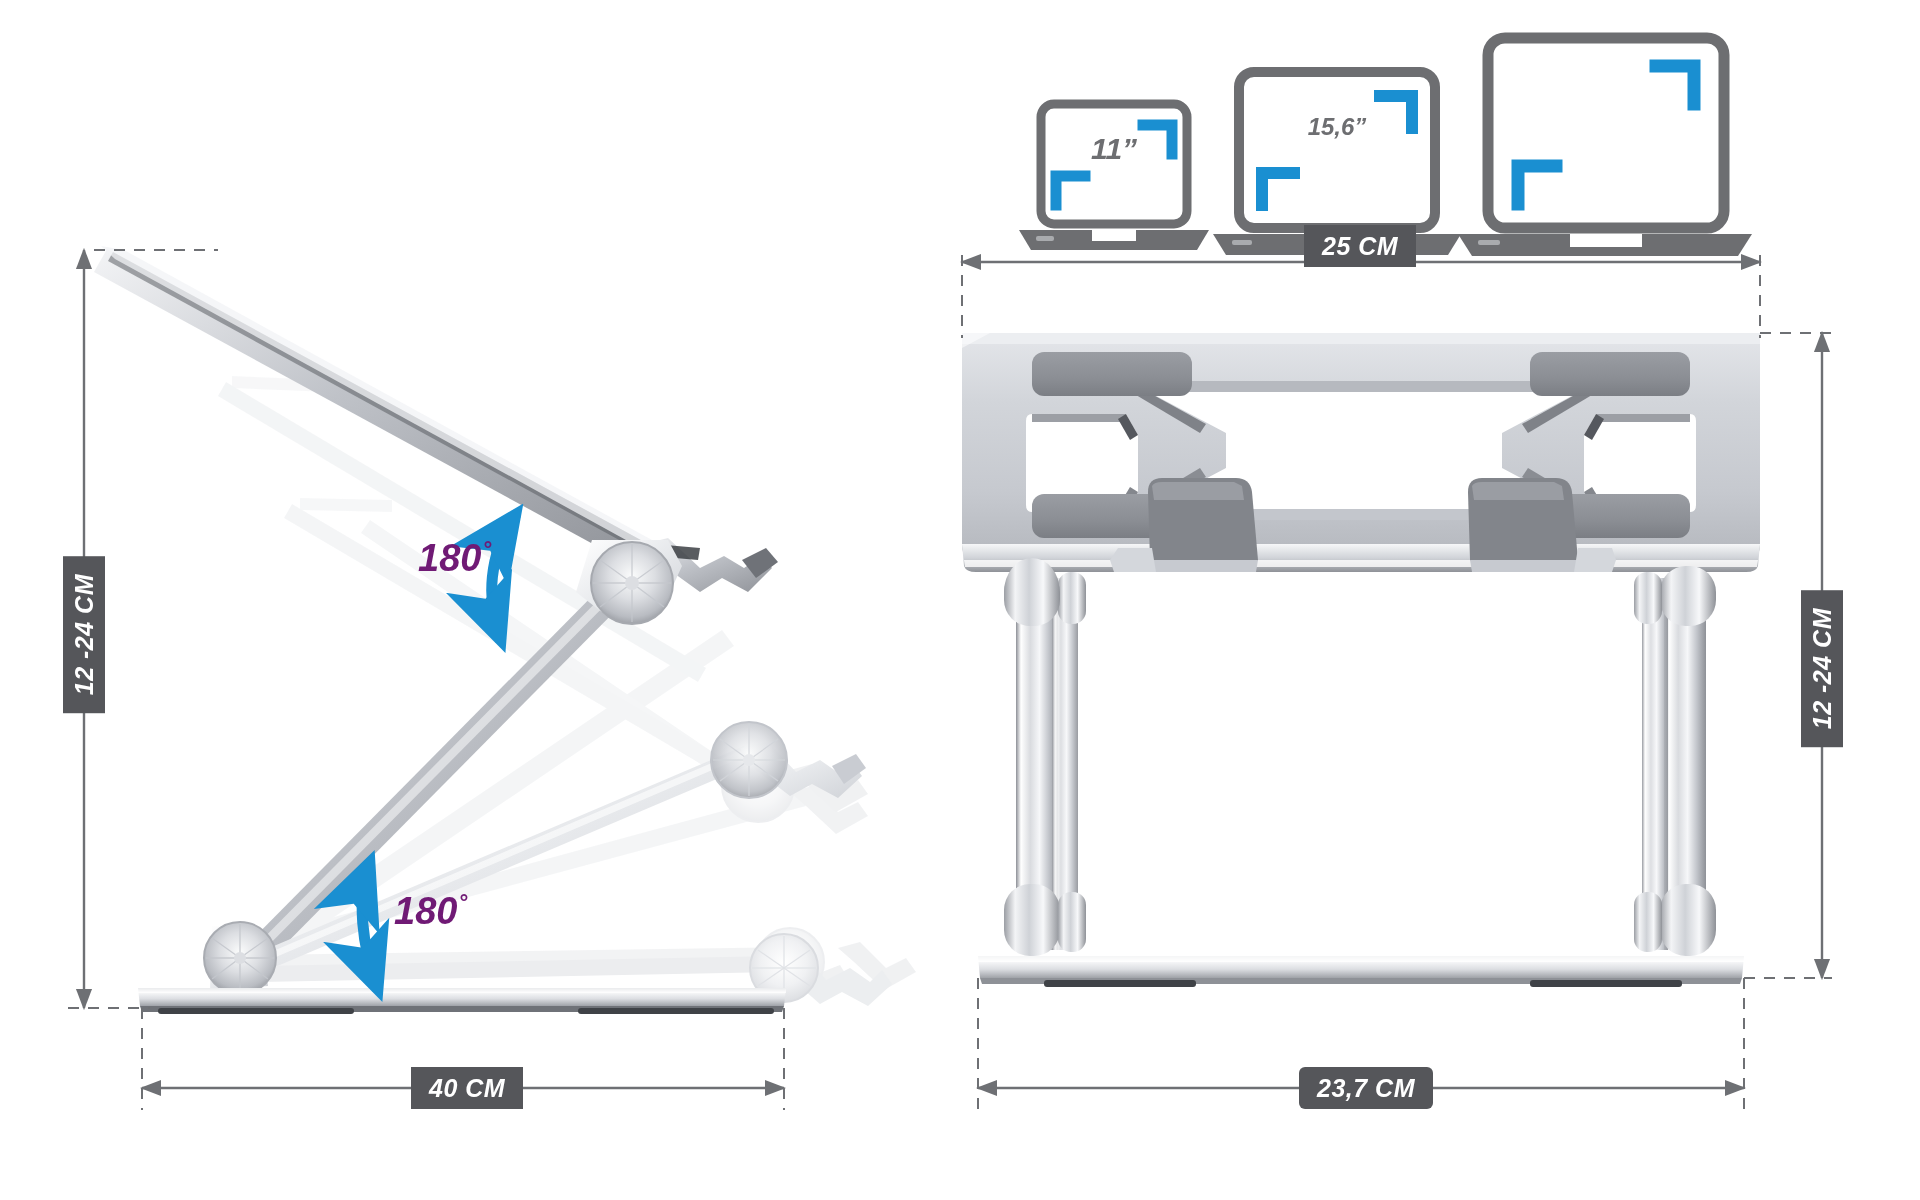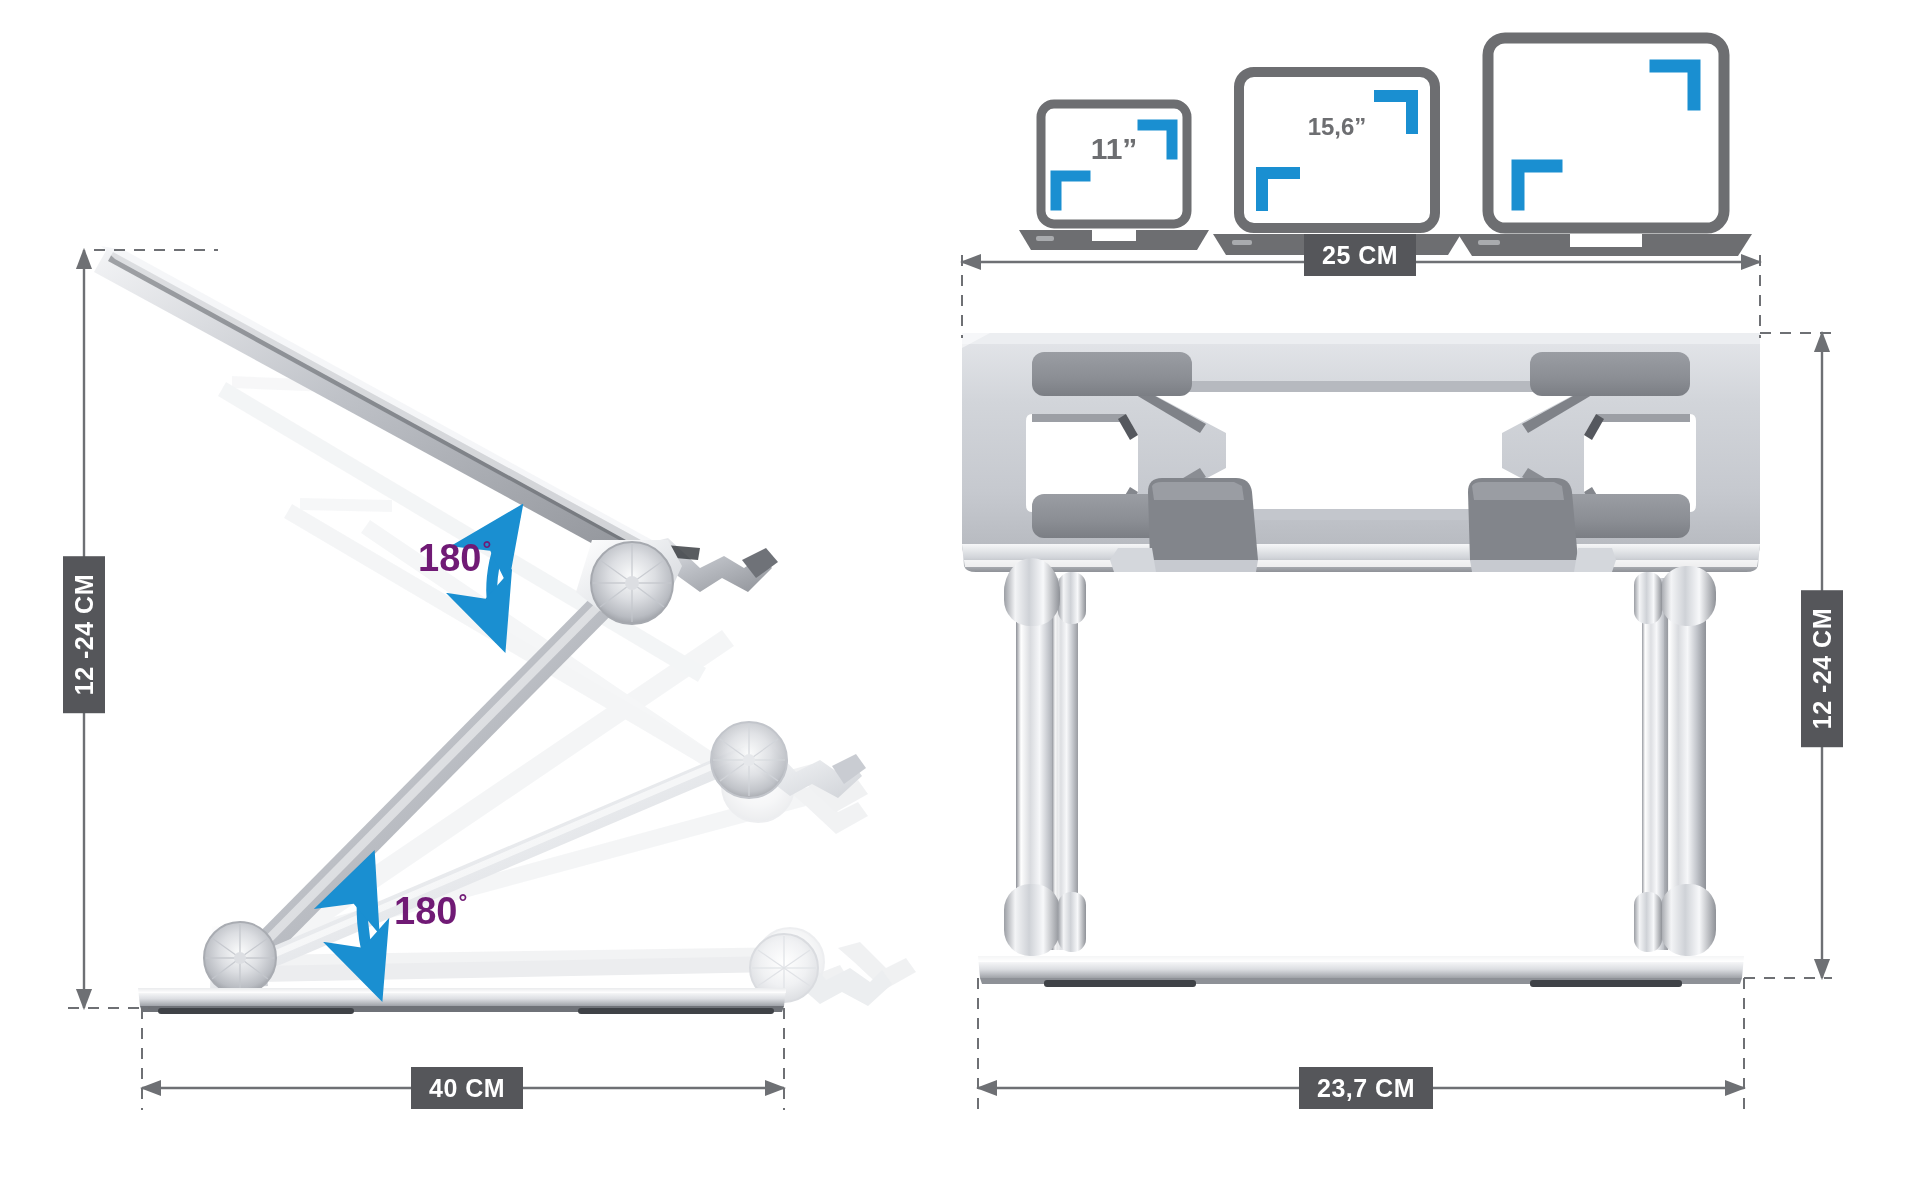--- a/index.html
+++ b/index.html
@@ -12,20 +12,21 @@
     height: 1200px;
     font-family: "Liberation Sans", sans-serif;
     overflow: hidden;
     position: relative;
   }
   #root {
     position: absolute;
     left: 0; top: 0;
     width: 1920px;
     height: 868px;
+    font-style: italic;
   }
   svg.scene {
     position: absolute;
     left: 0; top: 0;
     width: 1920px;
     height: 1200px;
     display: block;
   }
   
   .dim-chip {
@@ -450,19 +451,19 @@
   </div>
 
   <div class="angle-label" style="left:394px; top:890px;">
     <span>180</span><span class="deg">°</span>
   </div>
 
   <div class="dim-chip vert" style="left:63px; top:556px;">12 -24 CM</div>
 
   <div class="dim-chip horiz" style="left:411px; top:1067px;">40 CM</div>
 
-  <div class="dim-chip horiz" style="left:1304px; top:234px;">25 CM</div>
+  <div class="dim-chip horiz" style="left:1304px; top:225px;">25 CM</div>
 
   <div class="dim-chip vert" style="left:1801px; top:590px;">12 -24 CM</div>
 
-  <div class="dim-chip horiz" style="left:1299px; top:1067px;">23,7 CM</div>
+  <div class="dim-chip horiz" style="left:1299px; top:1067px;border-radius:6px;">23,7 CM</div>
 
 </div>
 
 </body></html>

